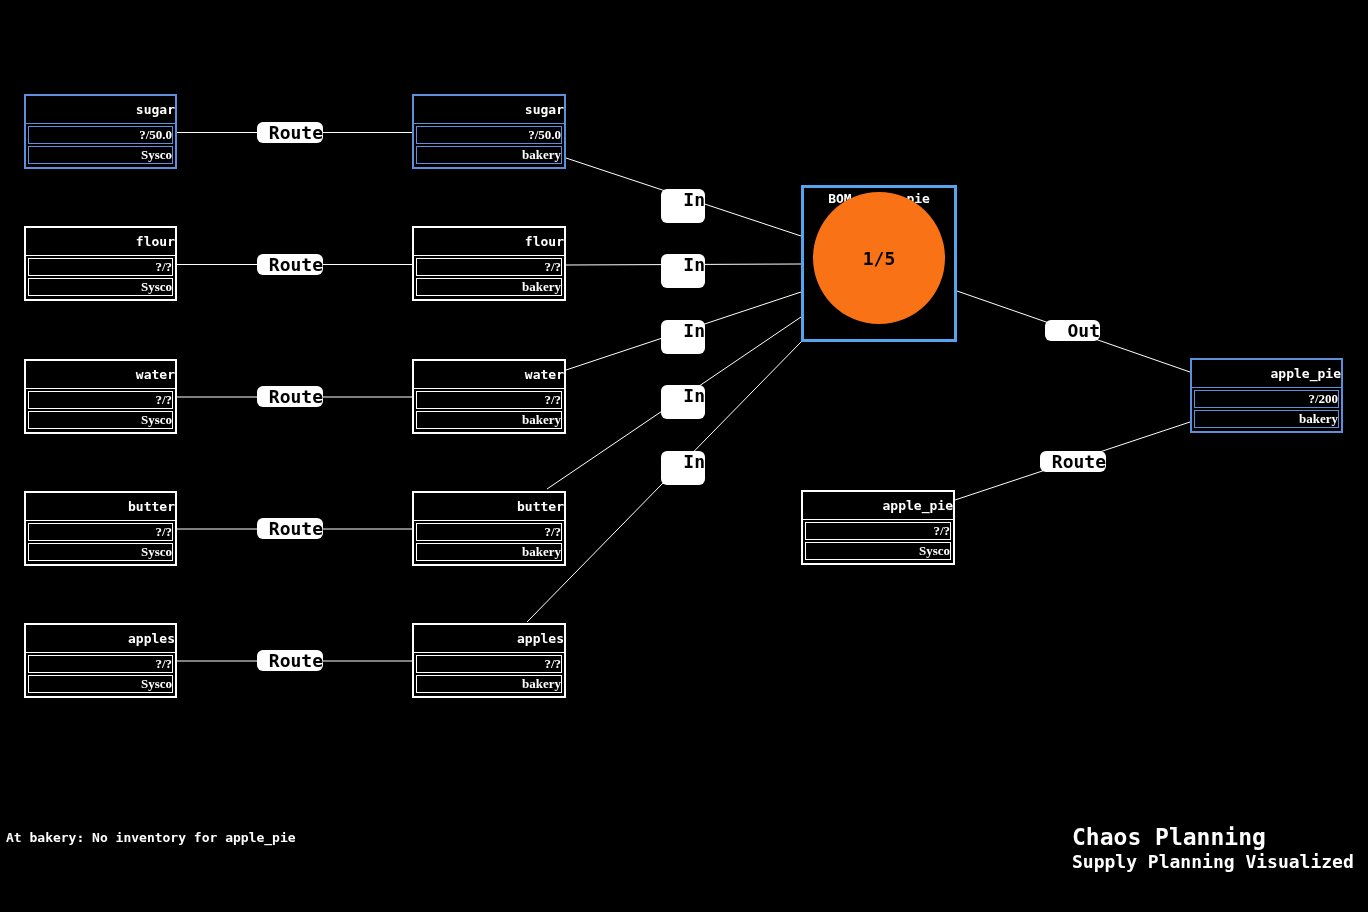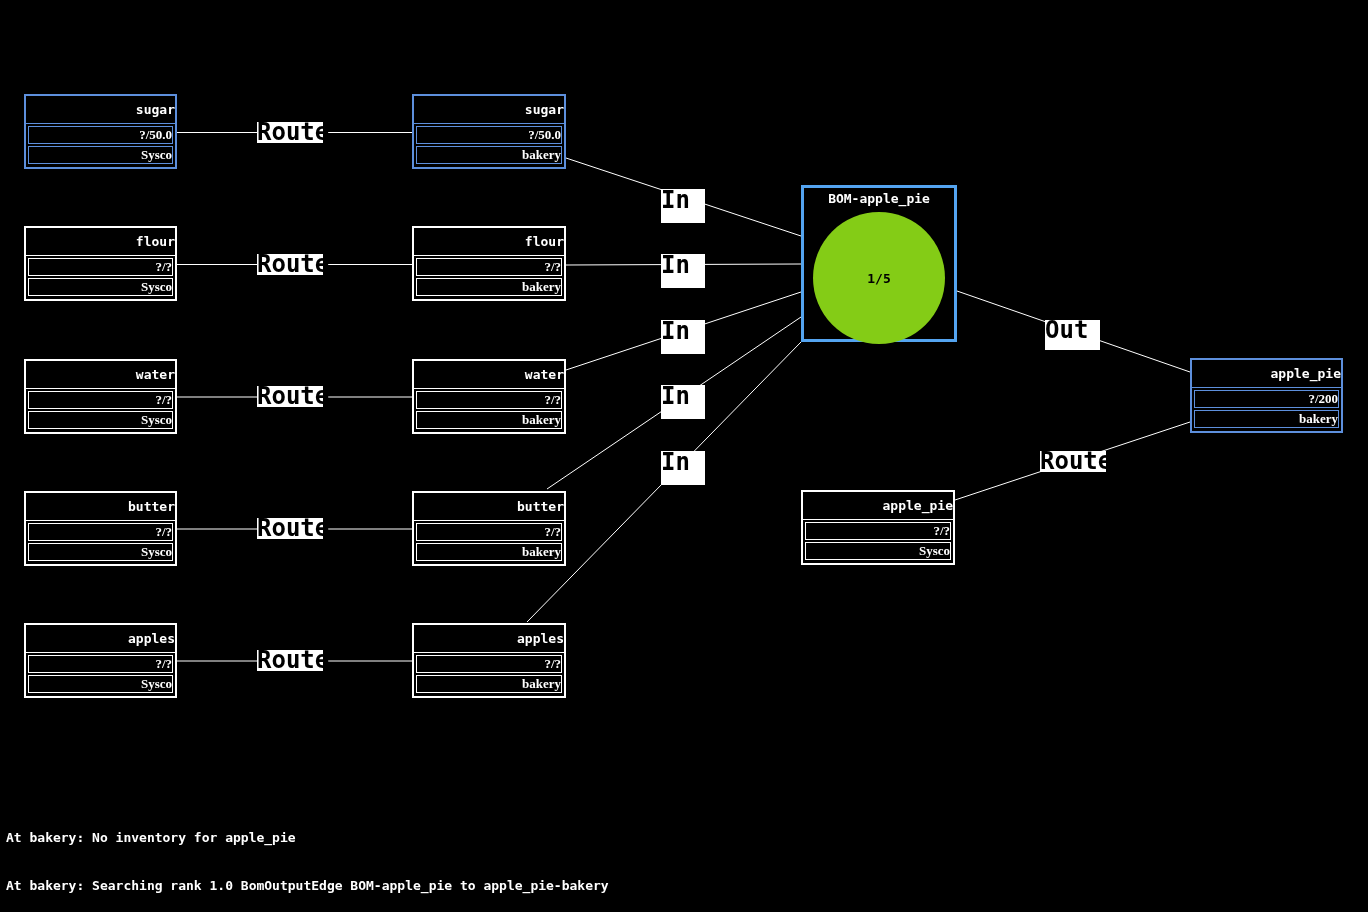--- a/index.html
+++ b/index.html
@@ -71,43 +71,44 @@
   #bom .bom-title {
     position: absolute;
     left: 0; right: 18px; top: 3px;
     text-align: center;
     color: var(--text);
     font-size: 13px;
     margin-left: 18px;
   }
   #bom .bom-circle {
     position: absolute;
-    left: 9px; top: 24px;
+    left: 9px; top: 4px;
     width: 132px; height: 132px;
     border-radius: 50%;
-    background: #84cc16;
+    background: #f97316;
     color: #000000;
-    font-size: 13px;
+    font-size: 18px;
     display: flex;
     align-items: center;
     justify-content: center;
   }
 
   
   .elabel {
     position: absolute;
     z-index: 3;
     background: var(--label-bg);
     color: var(--label-fg);
-    font-size: 24px;
-    text-align: left;
+    font-size: 18px;
+    text-align: right;
+    border-radius: 6px;
   }
   .elabel.route { width: 66px; height: 21px; line-height: 21px; }
   .elabel.in    { width: 44px; height: 34px; line-height: 22px; }
-  .elabel.out   { width: 55px; height: 30px; line-height: 21px; }
+  .elabel.out   { width: 55px; height: 21px; line-height: 21px; }
 
   
   #log {
     position: absolute;
     left: 6px; top: 798px;
     z-index: 2;
     color: var(--text);
     font-size: 13px;
     line-height: 16px;
     white-space: pre;
@@ -227,21 +228,24 @@
   <div class="elabel in" style="left:661px; top:254px">In</div>
   <div class="elabel in" style="left:661px; top:320px">In</div>
   <div class="elabel in" style="left:661px; top:385px">In</div>
   <div class="elabel in" style="left:661px; top:451px">In</div>
 
   <div class="elabel out" style="left:1045px; top:320px">Out</div>
   <div class="elabel route" style="left:1040px; top:451px">Route</div>
 
   <div id="log">
     <div>At bakery: No inventory for apple_pie</div>
-    <div>At bakery: Searching rank 1.0 BomOutputEdge BOM-apple_pie to apple_pie-bakery</div>
-    
-    
-    
-    
-  </div>
-
+    
+    
+    
+    
+  </div>
+
+  <div id="brand">
+    <div class="heading">Chaos Planning</div>
+    <div class="subheading">Supply Planning Visualized</div>
+  </div>
 
 </div>
 
 </body></html>

